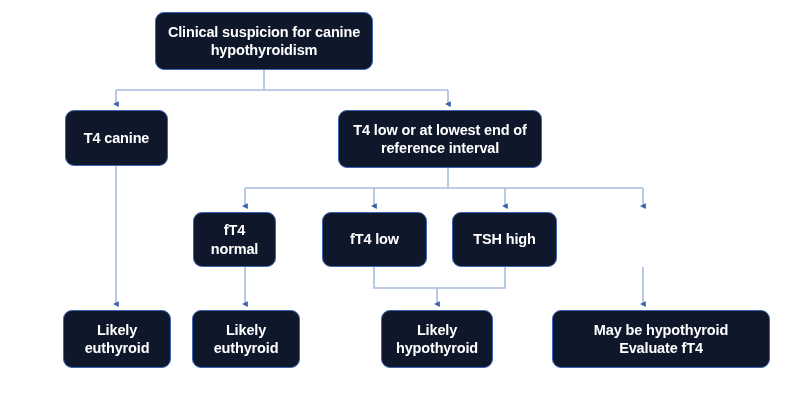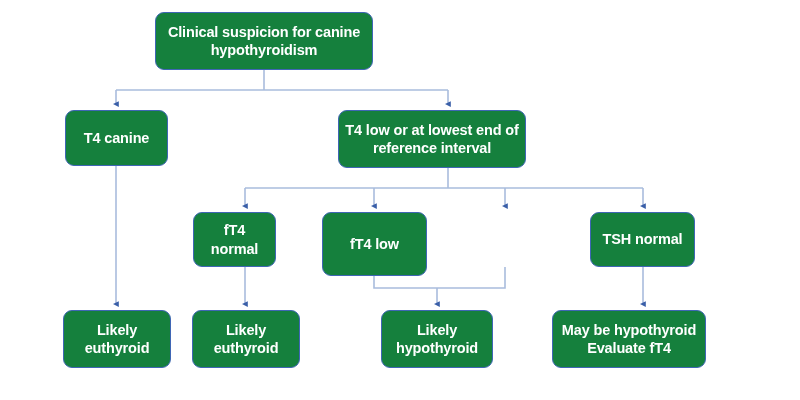--- a/index.html
+++ b/index.html
@@ -18,48 +18,48 @@
   #edges {
     position: absolute;
     left: 0;
     top: 0;
     width: 800px;
     height: 400px;
     pointer-events: none;
   }
   .node {
     position: absolute;
-    background: #15803d;
+    background: #0f172a;
     border: 1px solid #3f66b5;
     border-radius: 9px;
     box-sizing: border-box;
     display: flex;
     align-items: center;
     justify-content: center;
     text-align: center;
     color: #ffffff;
     font-weight: bold;
     font-size: 14.5px;
     line-height: 1.25;
     letter-spacing: -0.15px;
     padding: 2px 6px;
     z-index: 2;
   }
   .node span { display: block; white-space: pre-line; }
   .n-root   { left: 155px; top: 12px;  width: 218px; height: 58px; }
   .n-t4n    { left: 65px;  top: 110px; width: 103px; height: 56px; }
-  .n-t4low  { left: 338px; top: 110px; width: 188px; height: 58px; }
+  .n-t4low  { left: 338px; top: 110px; width: 204px; height: 58px; }
   .n-ft4n   { left: 193px; top: 212px; width: 83px; height: 55px; }
-  .n-ft4l   { left: 322px; top: 212px; width: 105px; height: 64px; }
+  .n-ft4l   { left: 322px; top: 212px; width: 105px; height: 55px; }
   .n-tshh   { left: 452px; top: 212px; width: 105px; height: 55px; }
   .n-tshn   { left: 590px; top: 212px; width: 105px; height: 55px; }
   .n-eu1    { left: 63px;  top: 310px; width: 108px; height: 58px; }
   .n-eu2    { left: 192px; top: 310px; width: 108px; height: 58px; }
   .n-hypo   { left: 381px; top: 310px; width: 112px; height: 58px; }
-  .n-maybe  { left: 552px; top: 310px; width: 154px; height: 58px; }
+  .n-maybe  { left: 552px; top: 310px; width: 218px; height: 58px; }
 </style>
 </head>
 <body>
 
 <div id="canvas">
 
   <svg id="edges" viewBox="0 0 800 400" xmlns="http://www.w3.org/2000/svg">
     <defs>
       <marker id="ah" markerWidth="7" markerHeight="7" refX="3.2" refY="3.2" orient="auto" markerUnits="userSpaceOnUse">
         <path d="M0.4,0.4 L6.2,0.4 L3.3,6.2 Z" fill="#3a5fa8"></path>
@@ -106,24 +106,24 @@
   </div>
 
   <div class="node n-ft4n">
     <span>fT4 normal</span>
   </div>
 
   <div class="node n-ft4l">
     <span>fT4 low</span>
   </div>
 
+  <div class="node n-tshh">
+    <span>TSH high</span>
+  </div>
 
-  <div class="node n-tshn">
-    <span>TSH normal</span>
-  </div>
 
   <div class="node n-eu1">
     <span>Likely
 euthyroid</span>
   </div>
 
   <div class="node n-eu2">
     <span>Likely
 euthyroid</span>
   </div>

